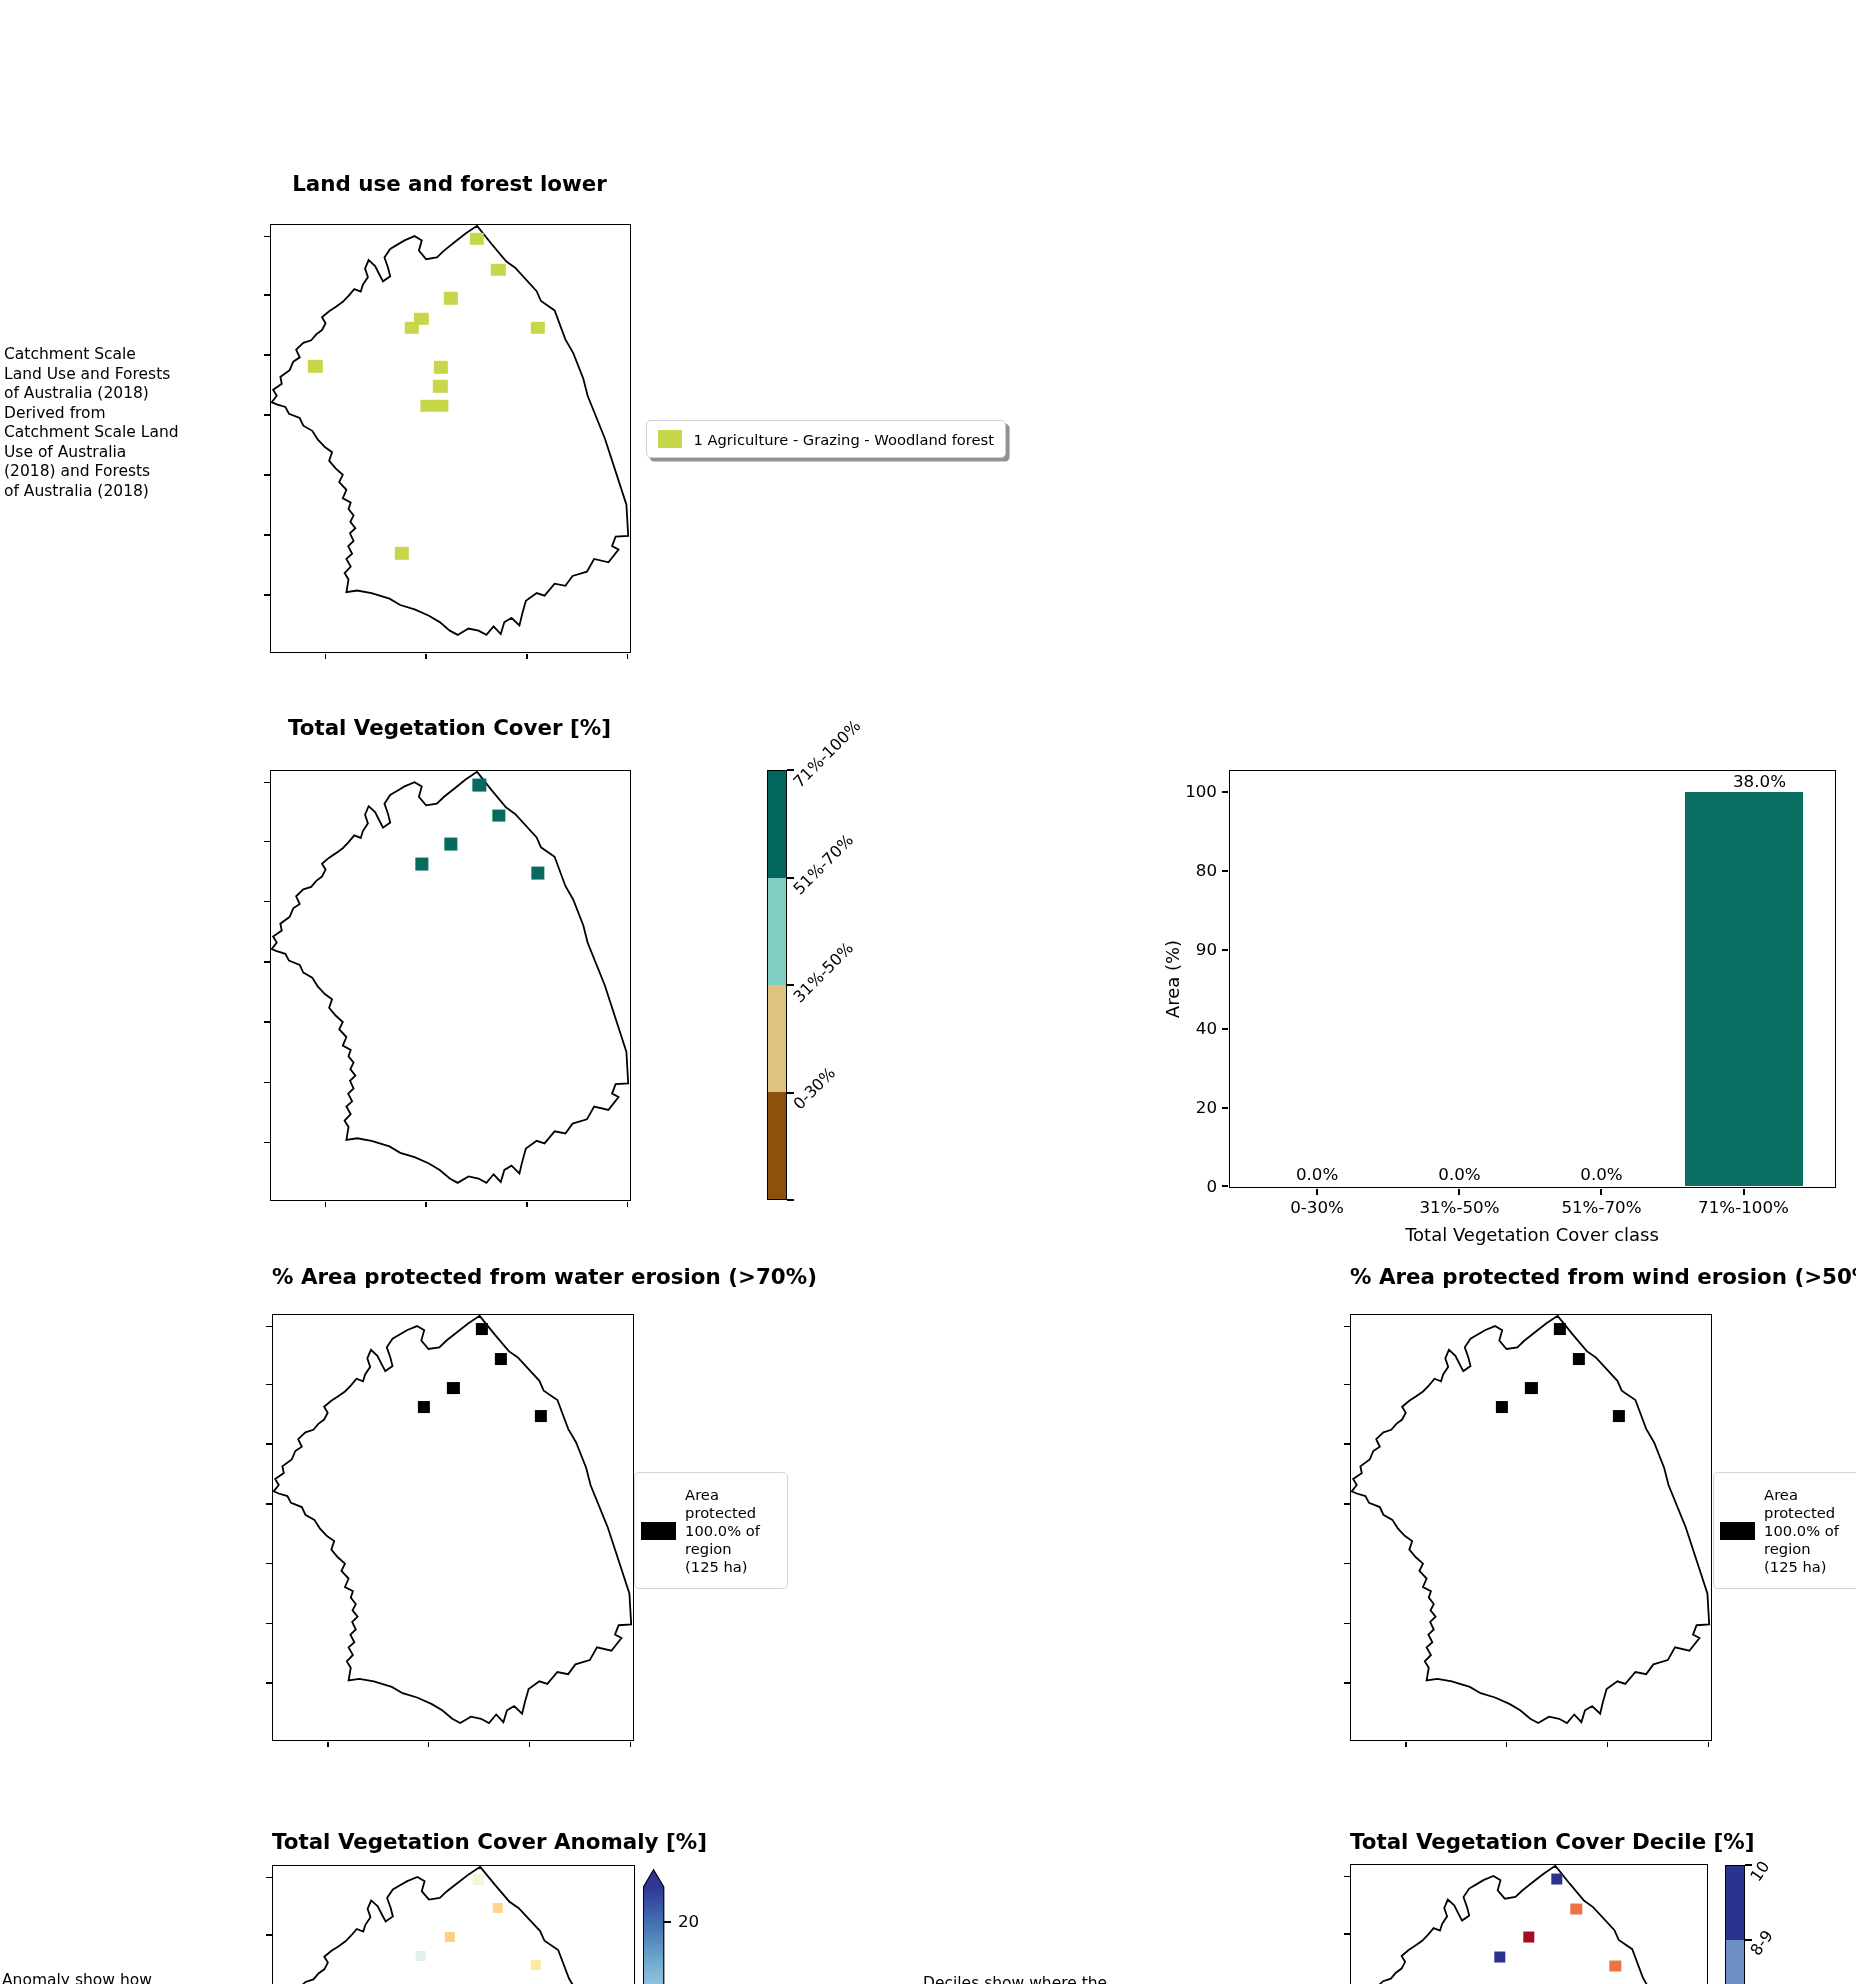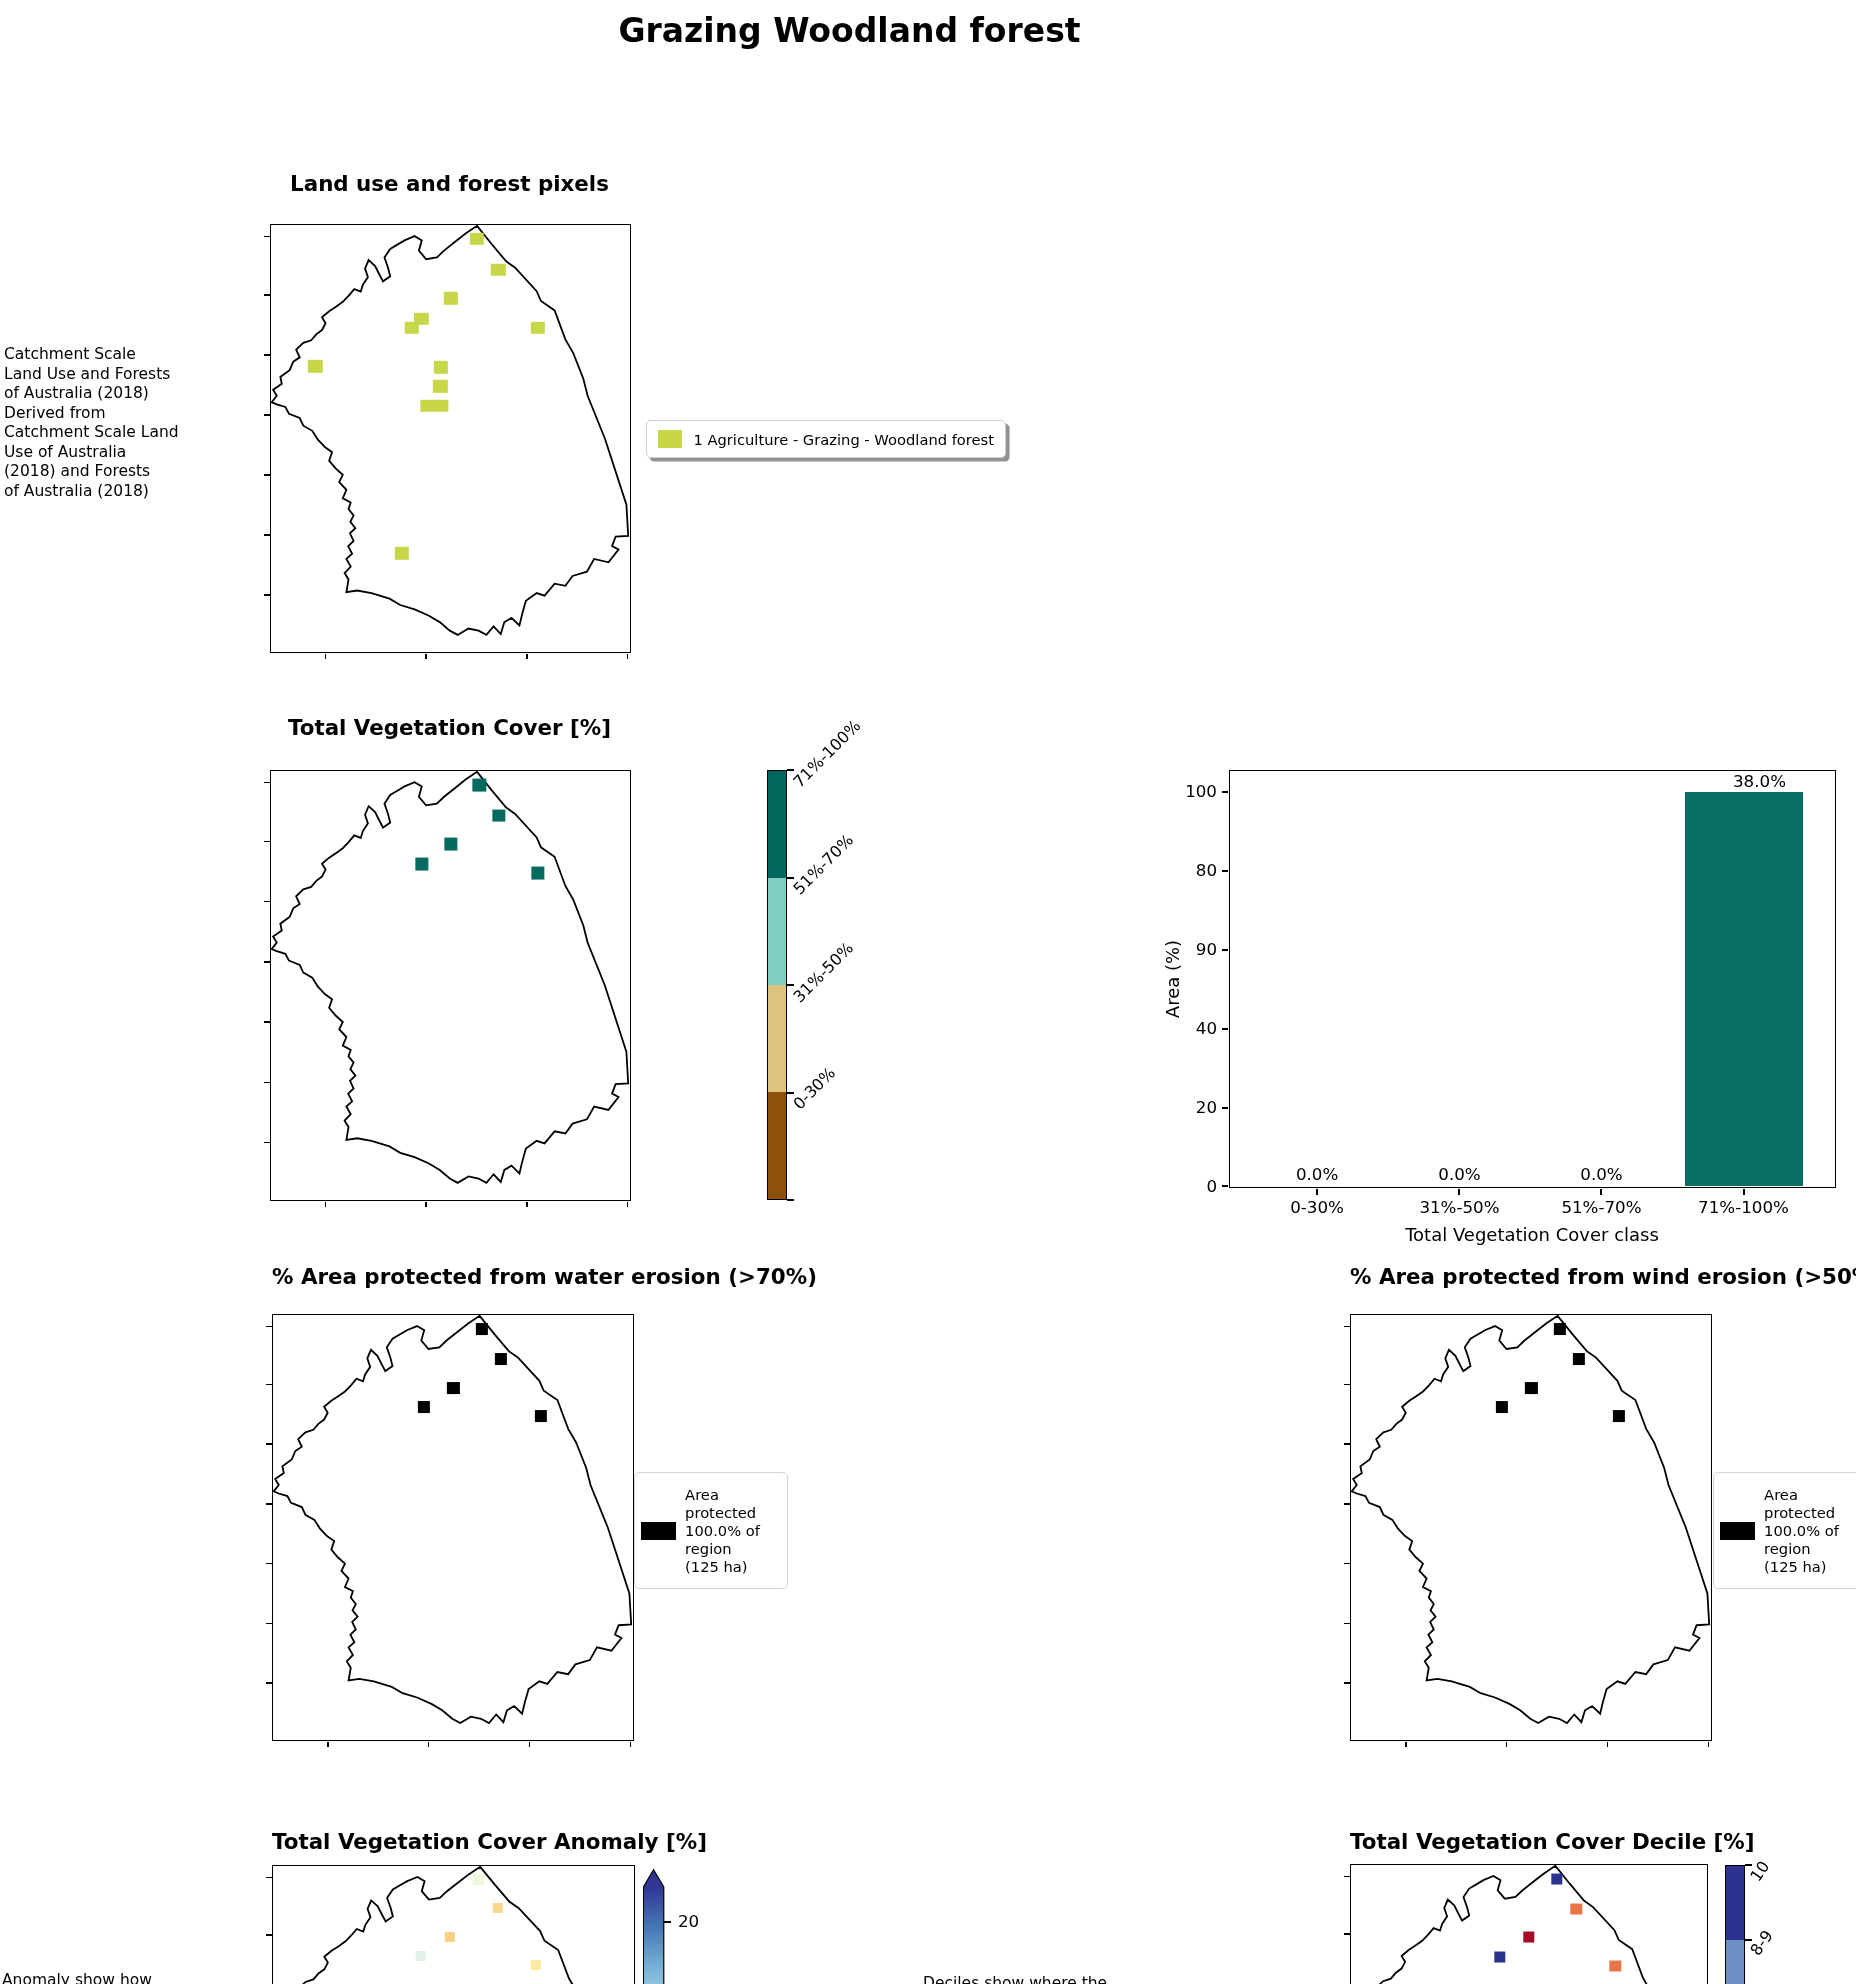--- a/index.html
+++ b/index.html
@@ -28,31 +28,30 @@
   .xtick-mark{position:absolute;width:1.6px;height:6.4px;background:#000;}
   .cat-label{position:absolute;font-size:16.7px;text-align:center;white-space:nowrap;}
   .ann-label{position:absolute;font-size:16.7px;text-align:center;white-space:nowrap;}
   .axlabel{font-size:18px;text-align:center;}
 </style>
 </head>
 <body>
 
 <div id="page">
 
-  <div class="abs ptitle" style="left:0;top:11px;width:1699px;">Grazing Woodland forest</div>
 
   <div class="abs desc" style="left:4px;top:345px;width:238px;"> Catchment Scale
 Land Use and Forests
 of Australia (2018)
 Derived from
 Catchment Scale Land
 Use of Australia
 (2018) and Forests
 of Australia (2018)</div>
-  <div class="abs maptitle" style="left:270px;top:171px;width:359px;">Land use and forest pixels</div>
+  <div class="abs maptitle" style="left:270px;top:171px;width:359px;">Land use and forest lower</div>
   <div class="abs map" id="map-landuse" style="left:270px;top:224px;width:359px;height:427px;">
       <svg viewBox="0 0 1000 1168" preserveAspectRatio="none" class="outline">
         <path d="M 574.0,2.3 L 615.0,52.6 L 655.0,99.3 L 680.0,116.8 L 740.0,181.0 L 752.0,207.9 L 790.0,233.6 L 820.0,313.0 L 842.0,350.4 L 870.0,420.5 L 882.0,467.2 L 930.0,584.0 L 968.0,698.5 L 990.0,765.0 L 995.0,850.3 L 960.0,852.6 L 950.0,878.3 L 968.0,887.7 L 940.0,922.7 L 900.0,913.4 L 880.0,948.4 L 840.0,960.1 L 820.0,987.0 L 790.0,981.1 L 762.0,1013.8 L 740.0,1006.8 L 710.0,1027.8 L 700.0,1062.9 L 692.0,1095.6 L 670.0,1074.6 L 650.0,1086.2 L 640.0,1118.9 L 620.0,1097.9 L 600.0,1121.3 L 578.0,1109.6 L 550.0,1103.8 L 520.0,1121.3 L 498.0,1109.6 L 470.0,1086.2 L 440.0,1068.7 L 400.0,1051.2 L 360.0,1039.5 L 330.0,1022.0 L 280.0,1006.8 L 240.0,999.8 L 210.0,1004.5 L 216.0,969.4 L 205.0,951.9 L 222.0,934.4 L 210.0,913.4 L 226.0,899.4 L 215.0,878.3 L 230.0,864.3 L 220.0,843.3 L 235.0,829.3 L 221.0,811.8 L 230.0,794.2 L 216.0,776.7 L 222.0,759.2 L 200.0,747.5 L 210.0,724.2 L 190.0,703.1 L 200.0,683.3 L 180.0,665.8 L 162.0,644.7 L 170.0,621.4 L 150.0,607.4 L 130.0,586.3 L 115.0,563.0 L 90.0,549.0 L 80.0,527.9 L 50.0,516.3 L 40.0,497.6 L 16.0,490.6 L 2.0,484.7 L 16.0,467.2 L 6.0,450.8 L 30.0,434.5 L 26.0,415.8 L 52.0,397.1 L 62.0,373.8 L 80.0,362.1 L 70.0,341.1 L 90.0,322.4 L 112.0,315.4 L 126.0,299.0 L 142.0,287.3 L 152.0,268.6 L 142.0,252.3 L 162.0,235.9 L 180.0,224.3 L 200.0,210.2 L 216.0,193.9 L 232.0,175.2 L 250.0,182.2 L 256.0,163.5 L 270.0,142.5 L 262.0,119.1 L 272.0,95.8 L 290.0,112.1 L 302.0,135.5 L 312.0,154.2 L 332.0,140.2 L 326.0,116.8 L 316.0,88.8 L 332.0,65.4 L 352.0,53.7 L 372.0,42.0 L 400.0,30.4 L 420.0,42.0 L 412.0,70.1 L 432.0,93.4 L 462.0,88.8 L 482.0,70.1 L 512.0,46.7 L 542.0,23.4 L 574.0,2.3 Z" fill="none" stroke="#000" stroke-width="5"></path>
       </svg>
       <div class="marker" style="left: 57.4%; top: 3.3%; width: 4%; height: 2.9%; background: rgb(200, 214, 74);"></div>
       <div class="marker" style="left: 63.3%; top: 10.5%; width: 4%; height: 2.9%; background: rgb(200, 214, 74);"></div>
       <div class="marker" style="left: 50%; top: 17.2%; width: 4%; height: 2.9%; background: rgb(200, 214, 74);"></div>
       <div class="marker" style="left: 41.9%; top: 21.9%; width: 4%; height: 2.9%; background: rgb(200, 214, 74);"></div>
       <div class="marker" style="left: 39.2%; top: 24.1%; width: 4%; height: 2.9%; background: rgb(200, 214, 74);"></div>
       <div class="marker" style="left: 74.3%; top: 24.1%; width: 4%; height: 2.9%; background: rgb(200, 214, 74);"></div>

